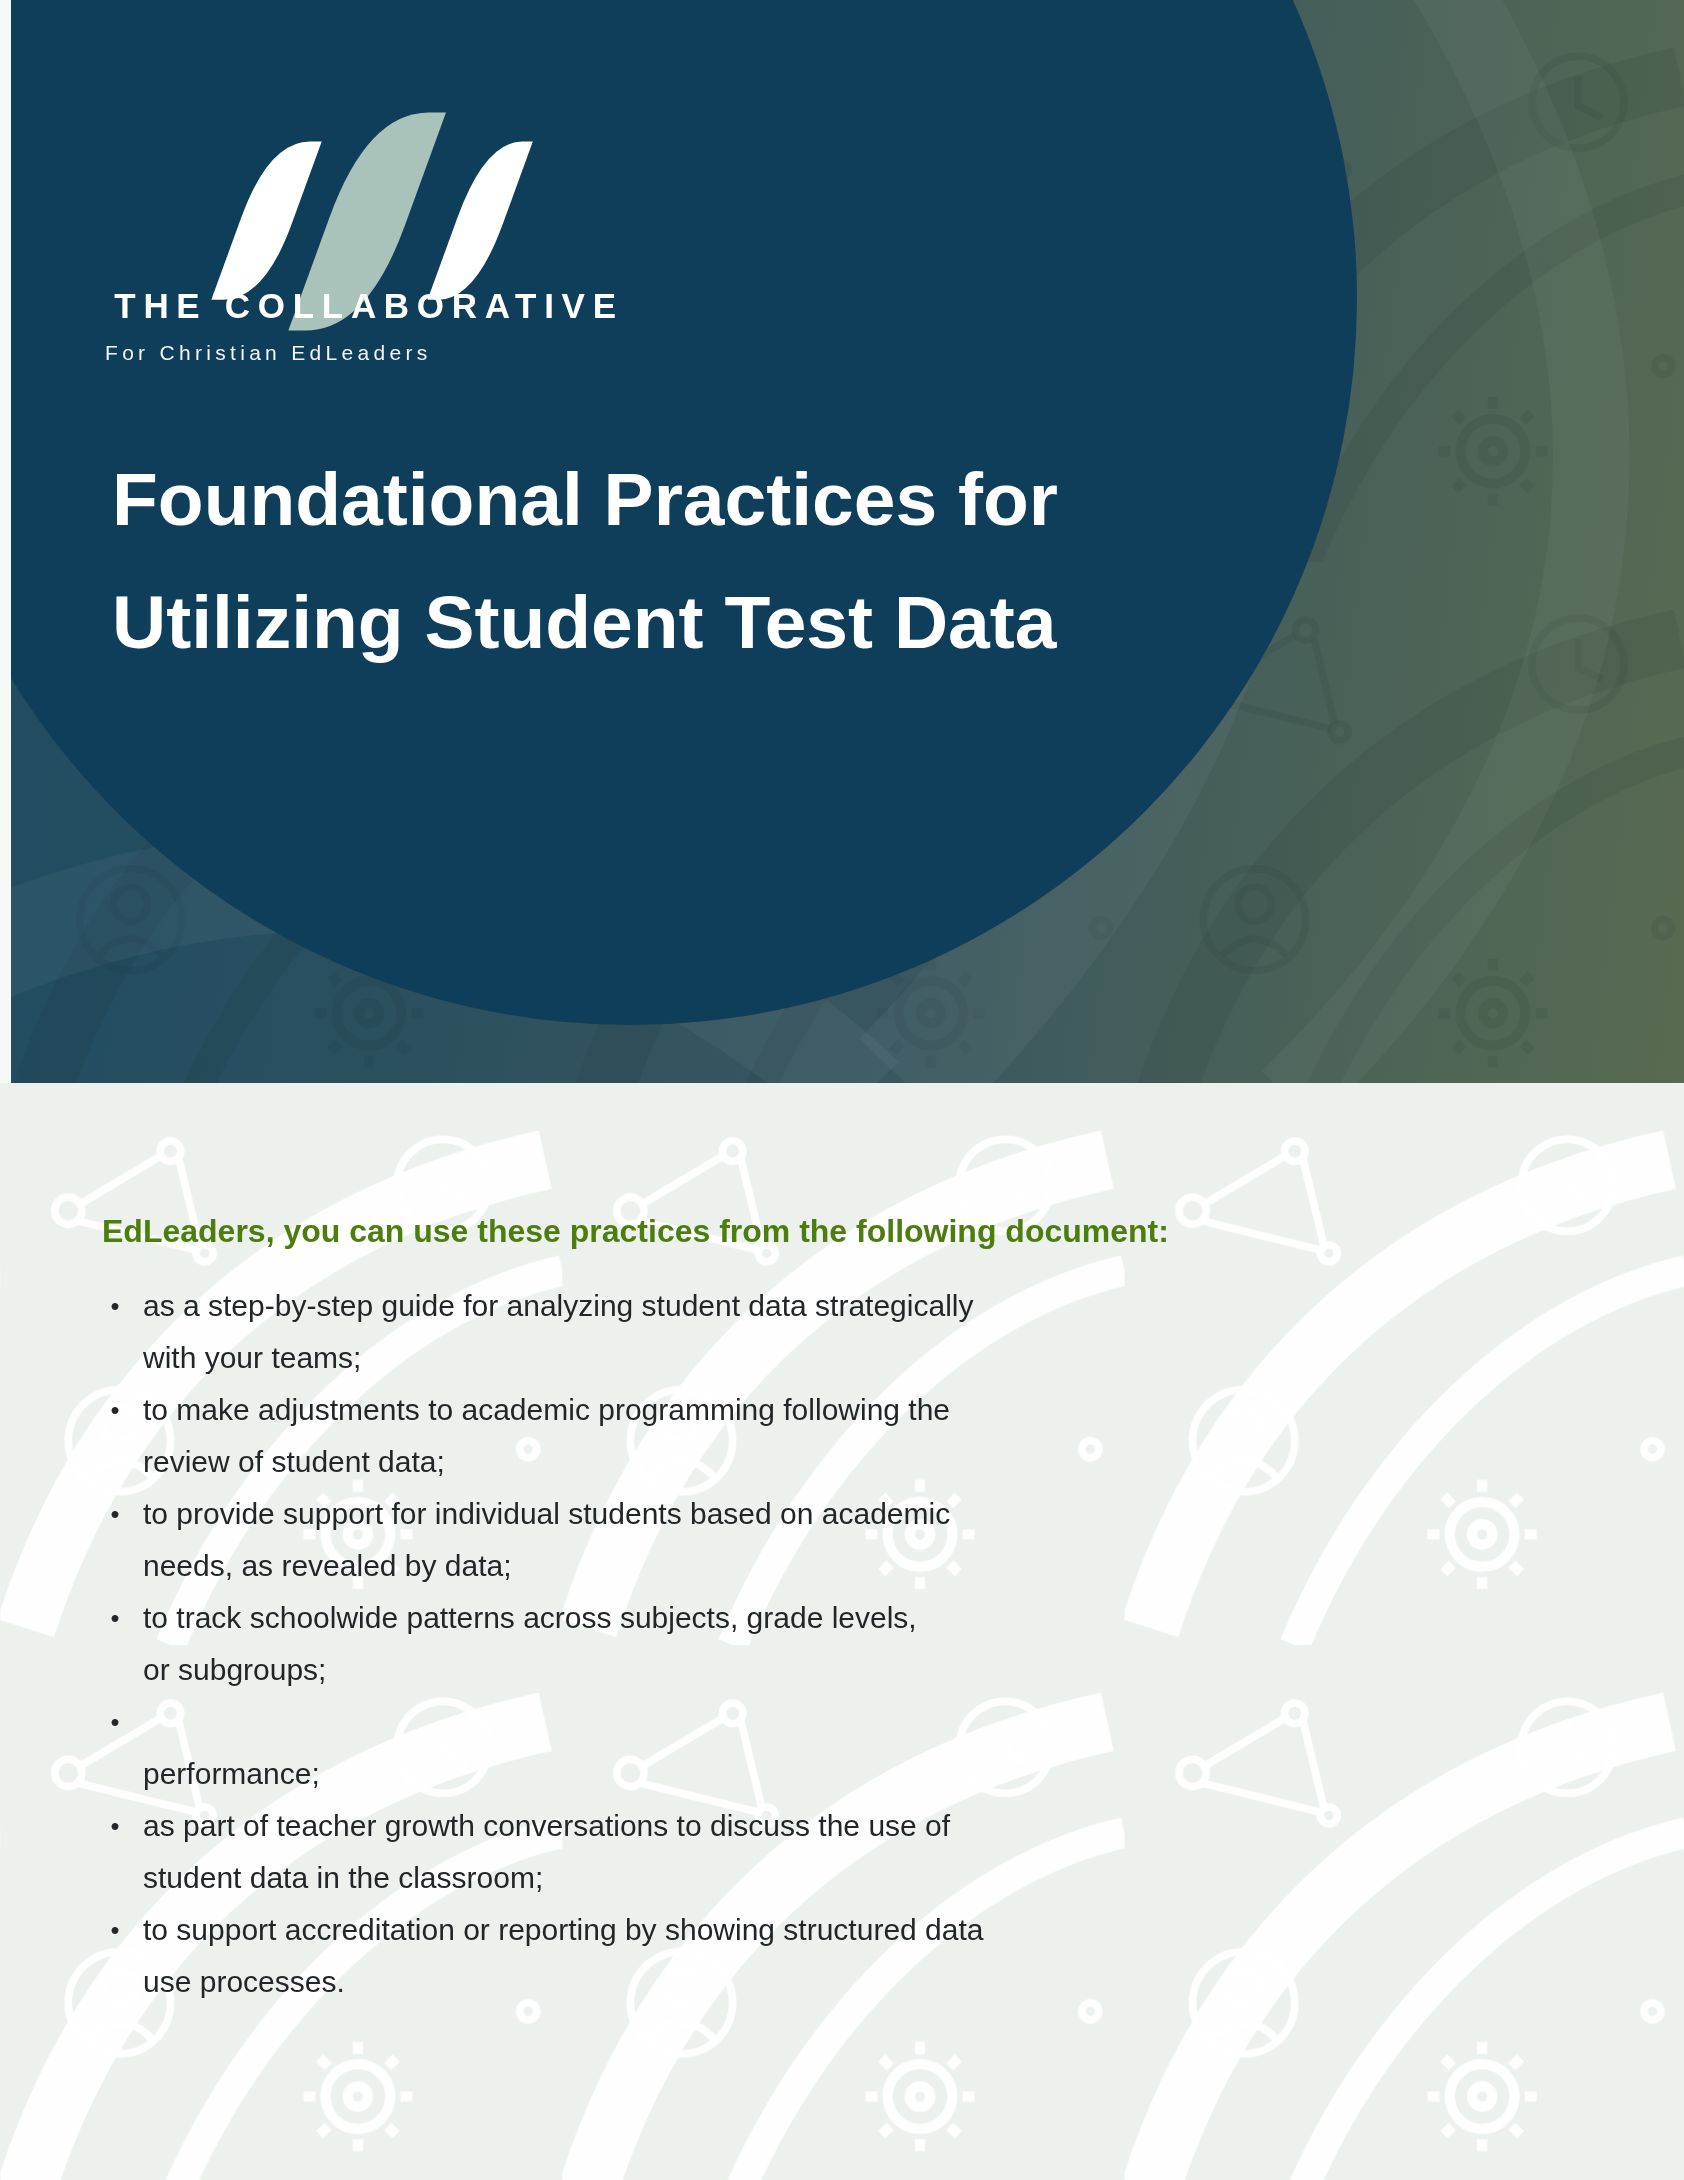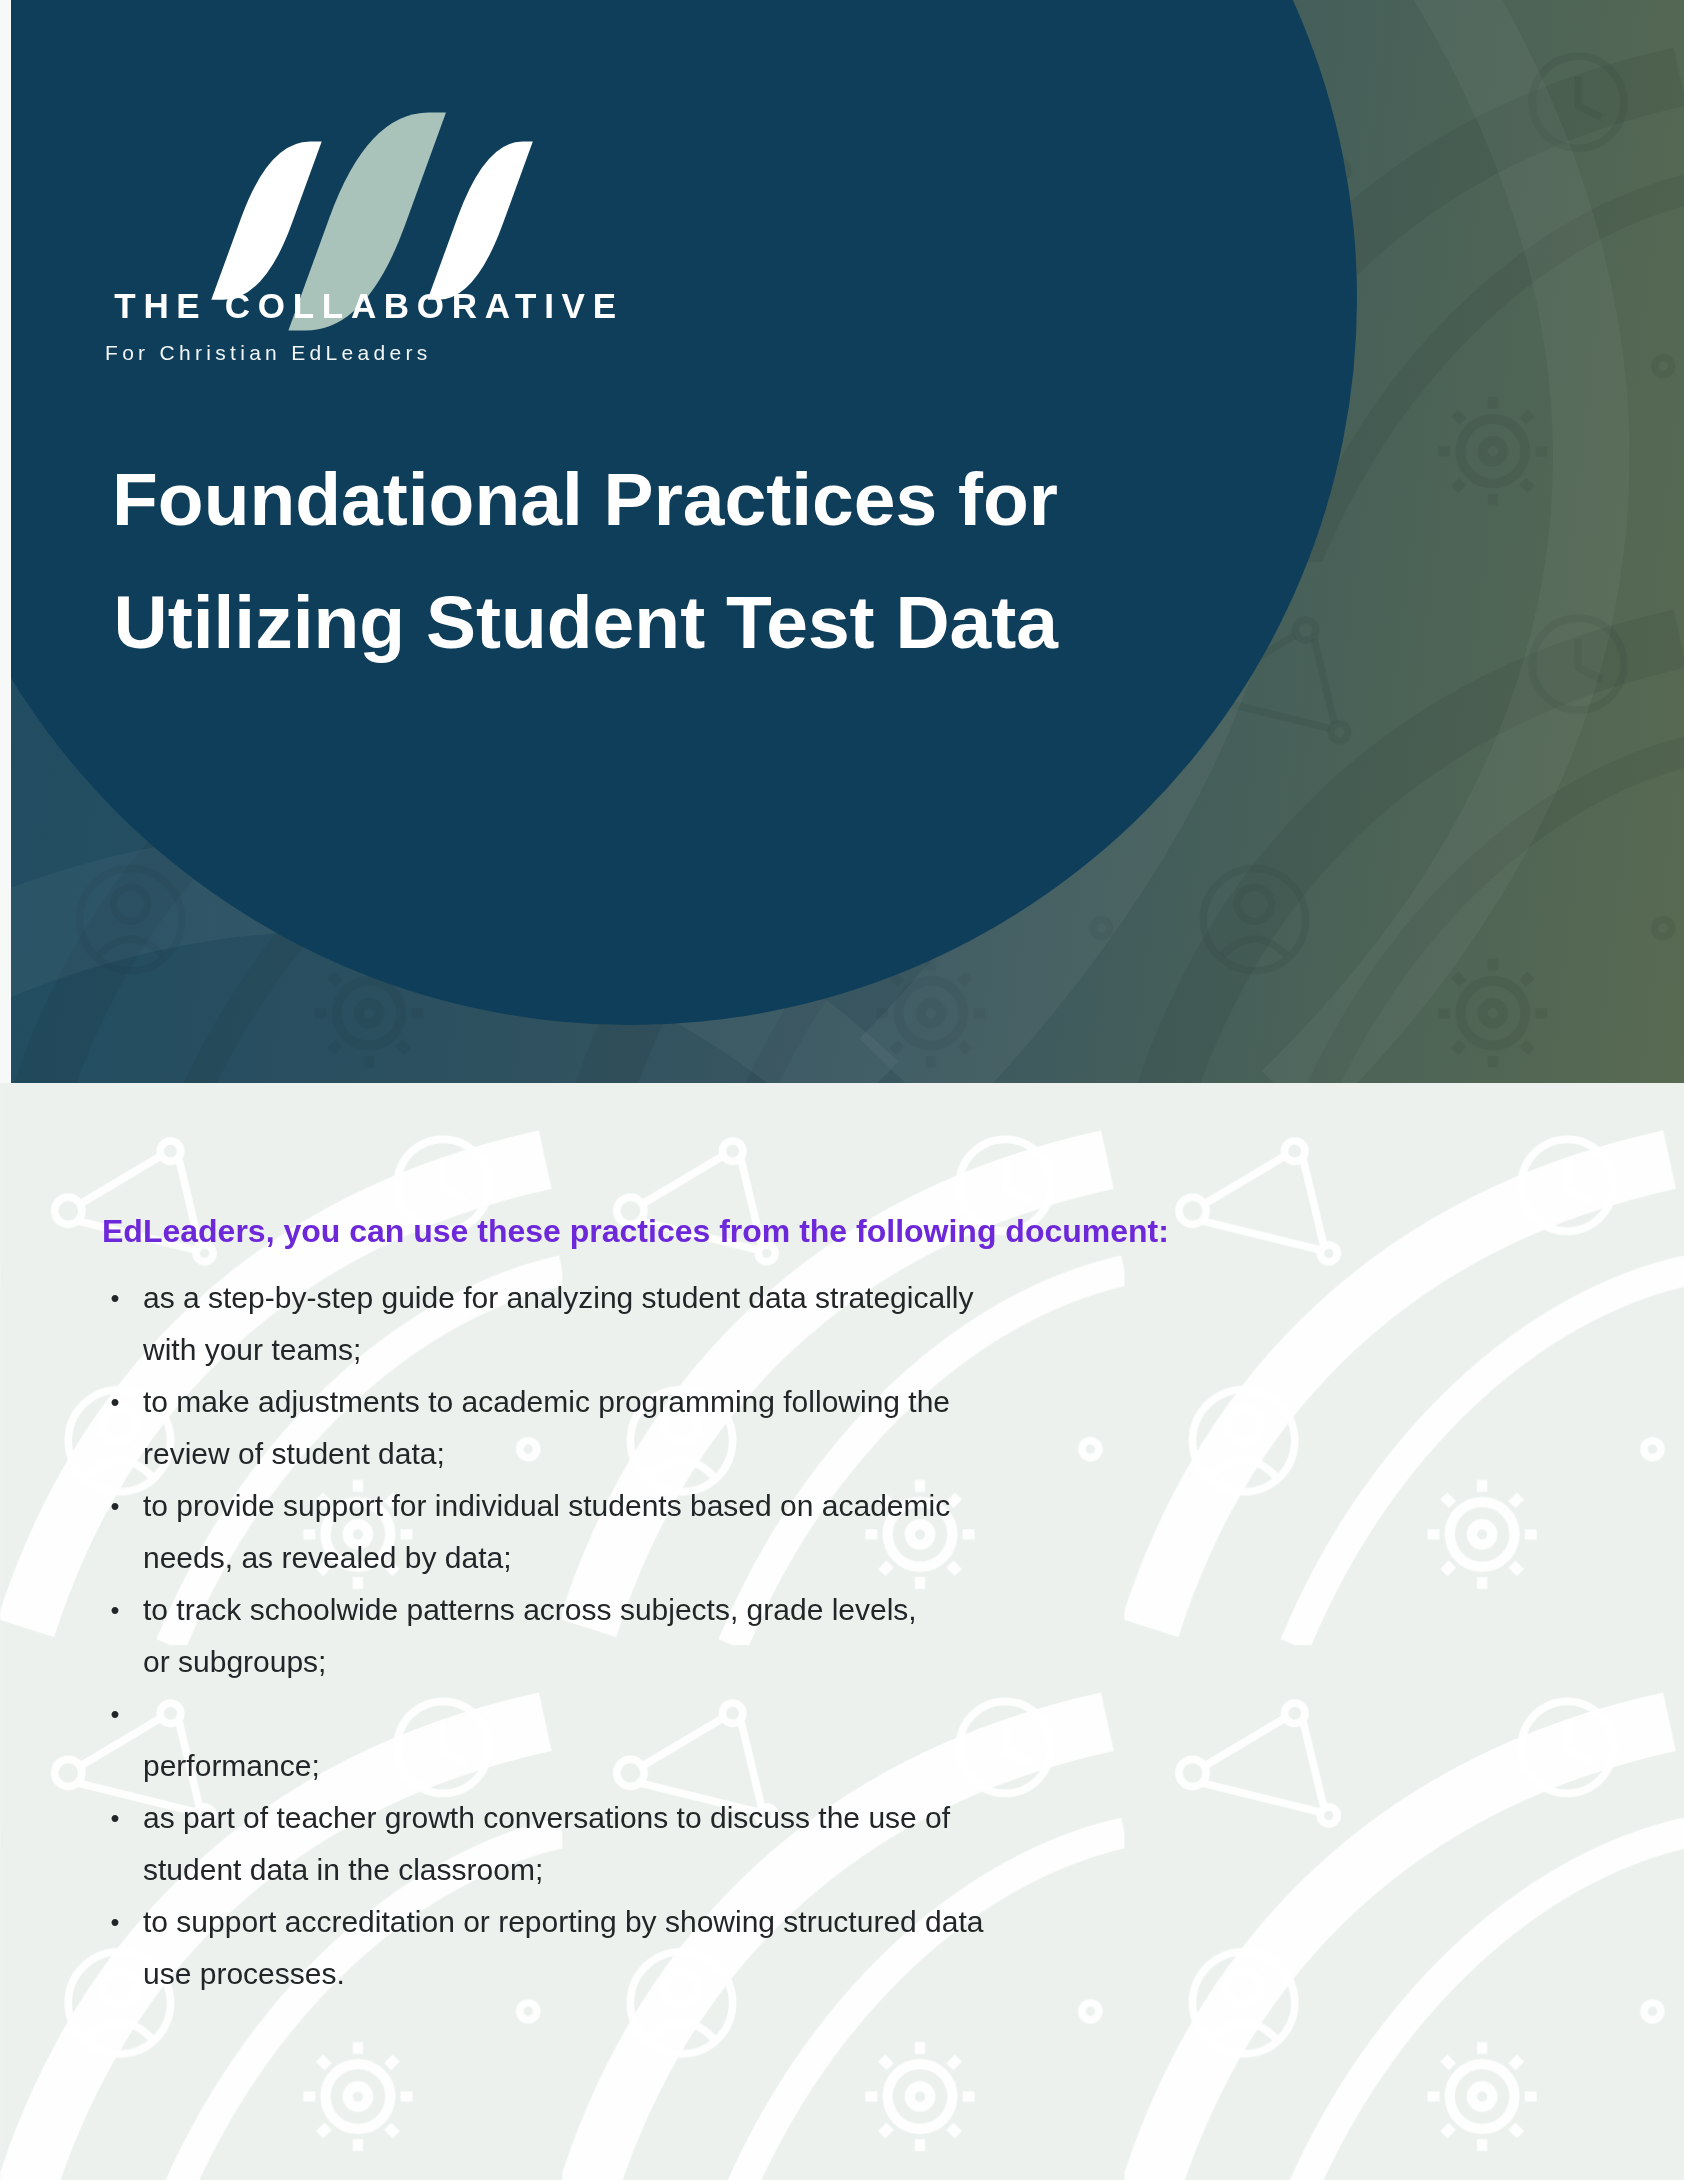--- a/index.html
+++ b/index.html
@@ -25,31 +25,30 @@
     color:#ffffff;font-size:35px;font-weight:700;letter-spacing:7.7px;white-space:nowrap;
   }
   .brand-line2{
     position:absolute;left:94px;top:341px;width:528px;text-align:left;
     color:#f2f6f7;font-size:21px;font-weight:400;letter-spacing:4.3px;white-space:nowrap;
   }
   .hero-title{
     position:absolute;left:101px;top:438px;
     color:#ffffff;font-size:75px;font-weight:700;line-height:123px;letter-spacing:0px;
     white-space:nowrap;
-    text-align:right;
   }
   
   .lower{
     position:absolute;left:0;top:1083px;width:1685px;height:1097px;
     background:#f7f9f8;overflow:hidden;
   }
   .lower-pattern{position:absolute;left:0;top:0;}
   .lower-content{position:absolute;left:102px;top:128px;width:1107px;}
   .intro-heading{
-    color:#6d28d9;font-size:32px;font-weight:700;margin:0 0 21px 0;line-height:1.25;
+    color:#4d7c0f;font-size:32px;font-weight:700;margin:0 0 29px 0;line-height:1.25;
     white-space:nowrap;
   }
   ul.use-list{list-style:none;margin:0;padding:0;}
   ul.use-list li{
     position:relative;padding-left:41px;margin:0;
     color:#232628;font-size:30px;font-weight:400;line-height:52px;
   }
   ul.use-list .marker{
     position:absolute;left:8.5px;top:0;font-size:25.6px;color:#232628;
   }

